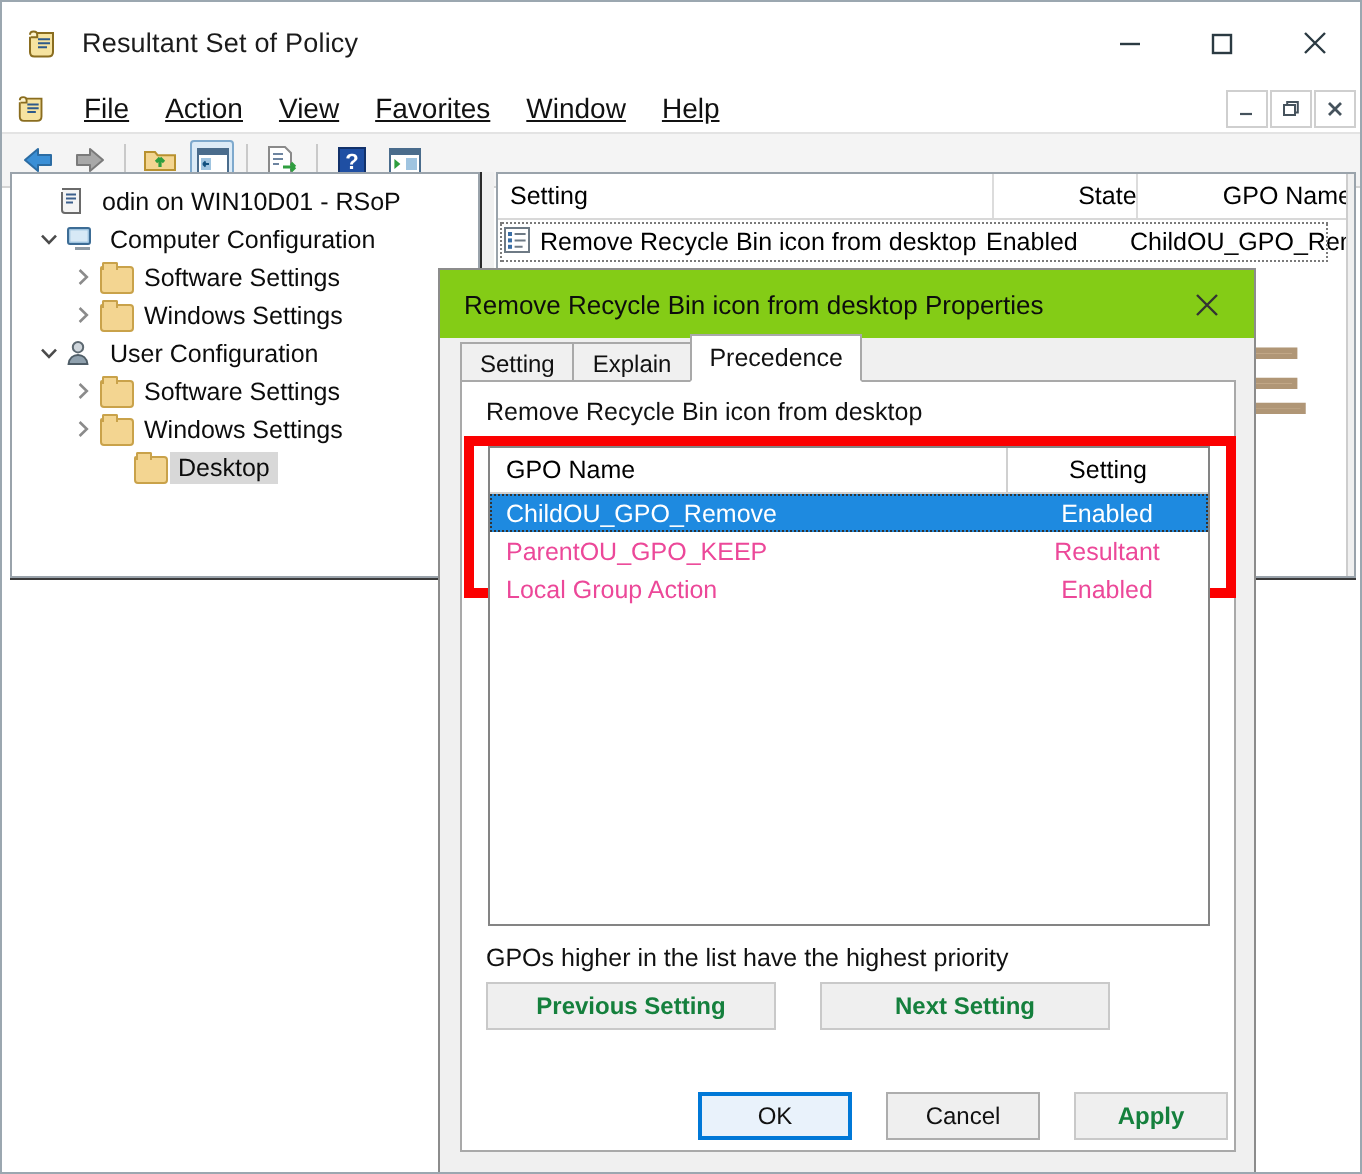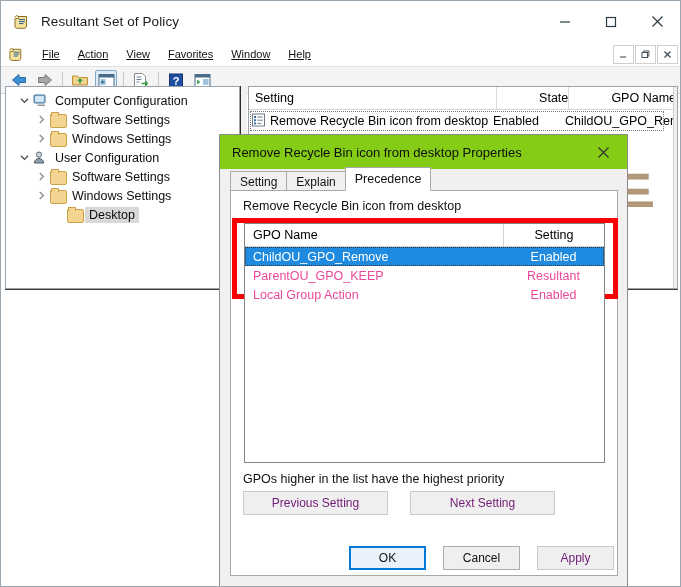--- a/index.html
+++ b/index.html
@@ -19,21 +19,21 @@
   .title-text{font-size:13.5px;color:#1b1b1b;letter-spacing:.1px;}
   .winbtns{position:absolute;right:0;top:0;height:41px;display:flex;}
   .winbtn{width:46px;height:41px;display:flex;align-items:center;justify-content:center;
           color:#2b3a42;font-size:14px;}
   .winbtn svg{display:block;}
 
   
   .menubar{position:absolute;left:0;top:41px;width:679px;height:24px;background:#ffffff;
            display:flex;align-items:center;border-bottom:1px solid #e3e3e3;}
   .menubar .m-ico{width:17px;height:17px;margin-left:7px;margin-right:8px;position:relative;}
-  .menu-item{font-size:11px;color:#111;padding:2px 9px;white-space:nowrap;}
+  .menu-item{font-size:14px;color:#111;padding:2px 9px;white-space:nowrap;}
   .menu-item u{text-decoration:underline;}
   .doc-btns{position:absolute;right:2px;top:44px;display:flex;}
   .doc-btn{width:19px;height:17px;border:1px solid #cfcfcf;margin-left:1px;background:#fff;
            display:flex;align-items:center;justify-content:center;color:#45525c;font-size:10px;}
 
   
   .toolbar{position:absolute;left:0;top:66px;width:679px;height:26px;background:#f4f4f4;
            border-bottom:1px solid #d4d4d4;display:flex;align-items:center;}
   .tb-ico{width:22px;height:20px;margin:0 2px;display:flex;align-items:center;justify-content:center;position:relative;}
   .tb-ico.sel{background:#dcebf7;border:1px solid #7ea9cd;box-sizing:border-box;border-radius:2px;}
@@ -97,21 +97,21 @@
   .gh.s{flex:1;justify-content:center;}
   .grow{display:flex;height:19px;font-size:12.5px;align-items:center;color:#ec4899;}
   .grow.sel{background:#1e8ae0;color:#fff;outline:1px dotted #333;outline-offset:-1px;}
   .gc.n{width:250px;padding-left:8px;}
   .gc.s{flex:1;text-align:center;}
 
   .hint{position:absolute;left:12px;top:281px;font-size:12.5px;color:#111;}
   .navbtns{position:absolute;left:12px;top:300px;display:flex;}
   .btn{height:24px;background:#efefef;border:1px solid #adadad;box-sizing:border-box;
        display:flex;align-items:center;justify-content:center;font-size:12px;color:#111;}
-  .btn.dis{color:#701a75;background:#efefef;border-color:#c9c9c9;}
+  .btn.dis{color:#15803d;background:#efefef;border-color:#c9c9c9;font-weight:bold;}
   .btn.wide{width:145px;margin-right:22px;}
 
   .dlgfoot{position:absolute;left:0;top:366px;width:407px;height:52px;}
   .foot-btns{position:absolute;right:13px;top:11px;display:flex;}
   .btn.act{width:77px;margin-left:17px;}
   .btn.def{border:2px solid #0078d7;background:#e9f2fb;}
 
   
   .wm{position:absolute;left:428px;top:128px;width:253px;height:95px;pointer-events:none;}
   .wm svg{display:block;}
@@ -236,20 +236,30 @@
         <rect x="1" y="1.5" width="15" height="3" fill="#4a6c8c"></rect>
         <rect x="9" y="6" width="5.5" height="6" fill="#9fc4e0"></rect>
         <path d="M3.2 6.5l3 2.5-3 2.5z" fill="#2f9e3f"></path>
       </svg>
     </span>
   </div>
 
   <div class="pane-tree">
     <div class="tree">
 
+      <div class="tnode" style="padding-left:6px">
+        <span class="tw empty">›</span>
+        <span class="tico">
+          <svg width="16" height="15" viewBox="0 0 16 15">
+            <path d="M3 1.5h9v12H4.5c-.9 0-1.5-.6-1.5-1.5V3" fill="#f4f4f4" stroke="#6a6a6a" stroke-width="1"></path>
+            <path d="M5 4.3h5M5 6.3h5M5 8.3h3.5" stroke="#3b5f8c" stroke-width="1"></path>
+          </svg>
+        </span>
+        <span class="tlabel">odin on WIN10D01 - RSoP</span>
+      </div>
 
       <div class="tnode" style="padding-left:10px">
         <span class="tw">
           <svg width="9" height="9" viewBox="0 0 9 9">
               <path d="M1 2.8L4.5 6.4 8 2.8" fill="none" stroke="#4b4b4b" stroke-width="1.3"></path>
             </svg>
         </span>
         <span class="tico">
           <svg width="17" height="15" viewBox="0 0 17 15">
             <rect x="2" y="2" width="11" height="8" rx="1" fill="#9fc4e0" stroke="#3c6c95" stroke-width="1"></rect>

